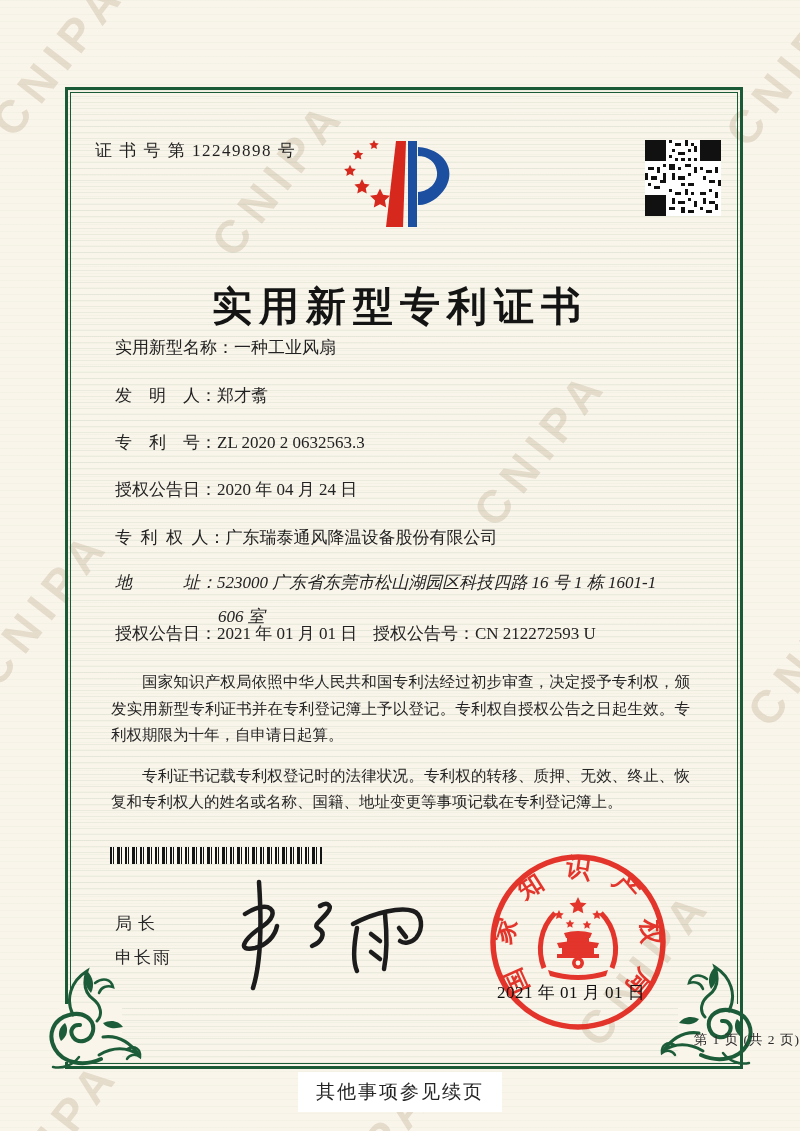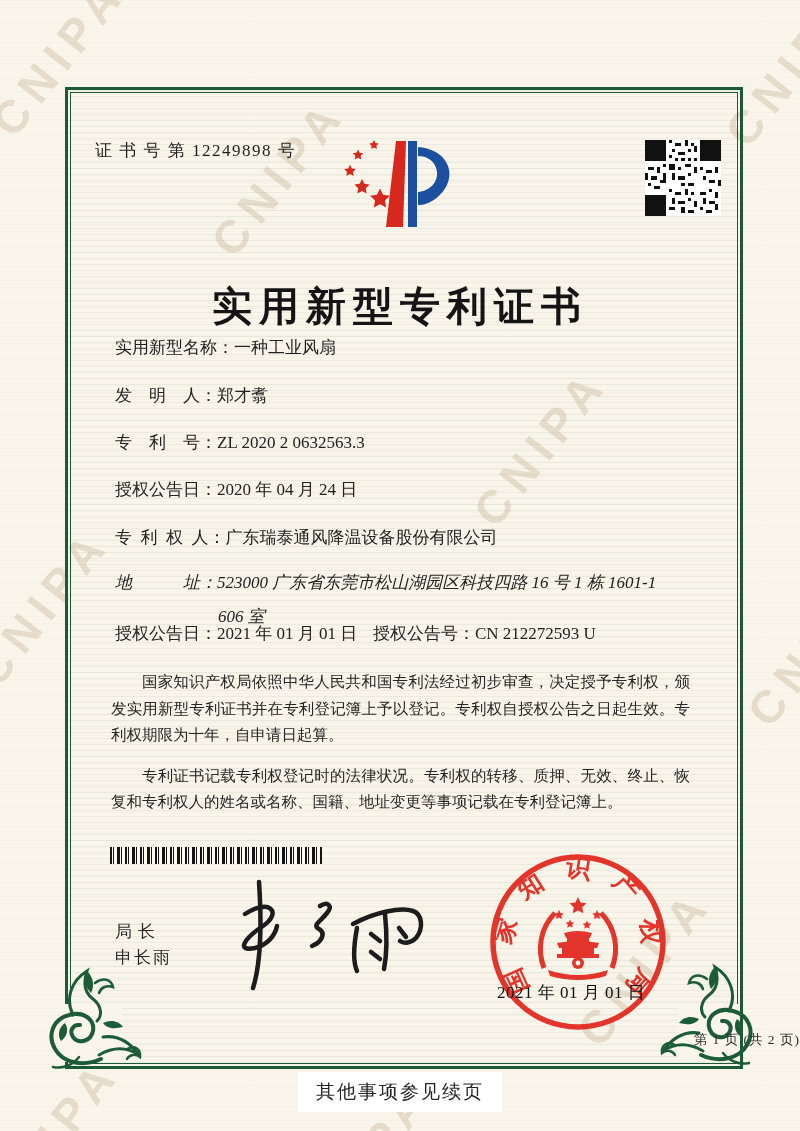--- a/index.html
+++ b/index.html
@@ -36,21 +36,21 @@
   .r-addr{top:566px;width:560px;white-space:normal;line-height:34px;padding-left:103px;text-indent:-103px;font-style:italic;}
   .r-addr .val{white-space:pre-line;}
   .r7{top:622px;width:600px;}
   .r7 .col2{position:absolute;left:258px;top:0;}
   .paras{position:absolute;z-index:5;left:97px;top:655px;width:607px;
     font-size:15.5px;line-height:26.5px;text-align:justify;color:#262626;}
   .paras p{margin:14px;text-indent:2em;}
   .barcode{position:absolute;z-index:5;left:110px;top:847px;width:212px;height:17px;
     background:repeating-linear-gradient(90deg,#141414 0 2px,#fbf8f0 2px 3px,#141414 3px 4px,#fbf8f0 4px 7px,#141414 7px 10px,#fbf8f0 10px 11px,#141414 11px 12px,#fbf8f0 12px 15px);}
   .signer-title{position:absolute;z-index:5;left:115px;top:912px;font-size:17px;letter-spacing:6px;
-    font-family:Liberation Serif, serif;color:#2a2a2a;margin-top:8px;}
+    font-family:Liberation Serif, serif;color:#2a2a2a;}
   .signer-name{position:absolute;z-index:5;left:115px;top:946px;font-size:17px;letter-spacing:2px;
     font-family:"Liberation Sans","DejaVu Sans",sans-serif;color:#2a2a2a;}
   .signature{position:absolute;z-index:6;left:215px;top:876px;}
   .seal{position:absolute;z-index:7;left:487px;top:851px;width:182px;height:182px;}
   .seal-date{position:absolute;z-index:8;left:496px;top:981px;width:150px;text-align:center;
     font-size:17px;letter-spacing:0.5px;color:#101010;}
   .page-no{position:absolute;z-index:5;left:0;top:1031px;width:100%;text-align:right;
     font-size:13.5px;letter-spacing:1px;color:#2b2b2b;}
   .note-box{position:absolute;z-index:5;left:50%;transform:translateX(-50%);top:1072px;
     background:#ffffff;padding:7px 18px;font-size:19px;letter-spacing:2px;color:#262626;white-space:nowrap;}

